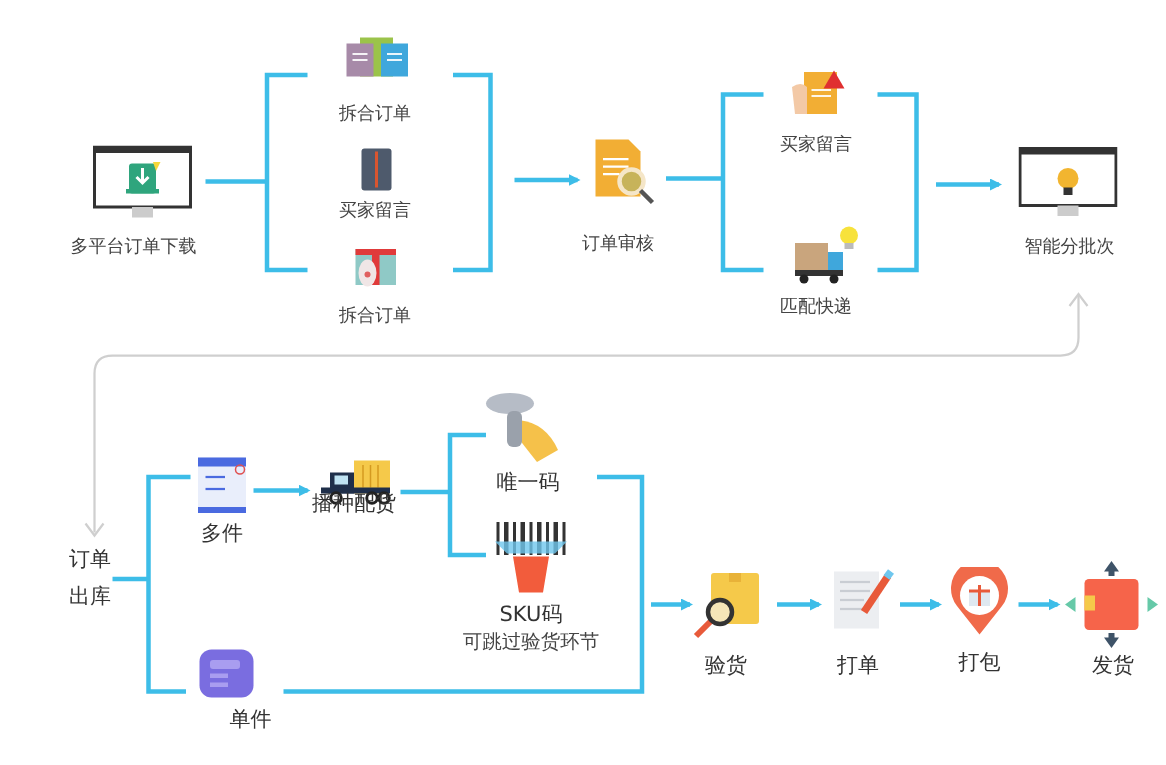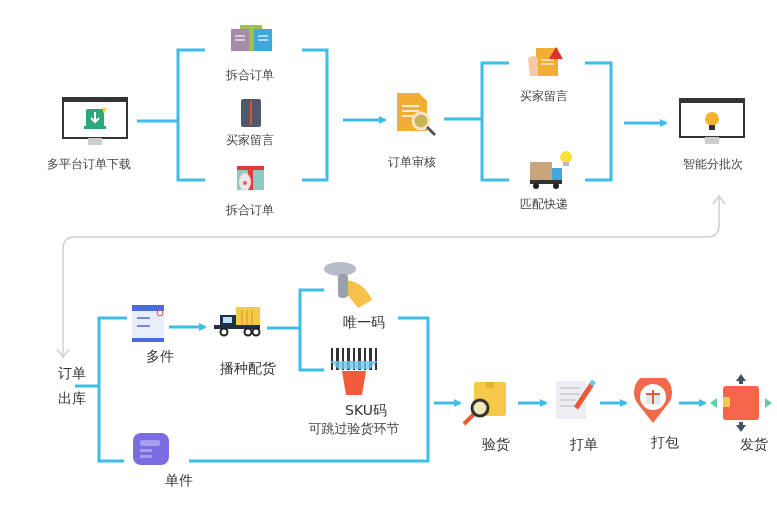--- a/index.html
+++ b/index.html
@@ -1,19 +1,19 @@
 <!DOCTYPE html>
 <html><head>
 <meta charset="utf-8">
 <style>
   html,body{margin:0;padding:0;background:#fff;}
   body{width:777px;height:510px;position:relative;overflow:hidden;font-family:"DejaVu Sans","Liberation Sans",sans-serif;}
   #lines{position:absolute;left:0;top:0;}
   .lbl{position:absolute;font-size:12px;color:#444;white-space:nowrap;text-align:right;transform:translateX(-50%);line-height:16px;}
-  .lbl.big{font-size:14px;color:#333;margin-left:12px;}
+  .lbl.big{font-size:14px;color:#333;}
   .icon{position:absolute;}
 </style>
 </head>
 <body>
 
 <svg id="lines" width="777" height="510">
   <defs>
     <marker id="ah" markerWidth="8" markerHeight="8" refX="6" refY="4" orient="auto" markerUnits="userSpaceOnUse">
       <path d="M0,0 L8,4 L0,8 z" fill="#3dbde8"></path>
     </marker>
@@ -158,21 +158,21 @@
       <line x1="35" y1="5" x2="35" y2="20"></line>
       <line x1="40" y1="5" x2="40" y2="20"></line>
     </g>
   <rect x="8" y="10" width="16" height="14" fill="#1f2f4a"></rect>
   <rect x="11" y="12" width="9" height="6" fill="#bfe3f2"></rect>
   <rect x="2" y="20" width="46" height="4" fill="#1f2f4a"></rect>
   <circle cx="12" cy="27" r="3.5" fill="#fff" stroke="#222" stroke-width="2"></circle>
   <circle cx="36" cy="27" r="3.5" fill="#fff" stroke="#222" stroke-width="2"></circle>
   <circle cx="44" cy="27" r="3.5" fill="#fff" stroke="#222" stroke-width="2"></circle>
 </svg>
-<div class="lbl big" style="left:236px;top:360px">播种配货</div>
+<div class="lbl big" style="left:236px;top:328px">播种配货</div>
 
 <svg class="icon" style="left:322px;top:260px" width="52" height="50">
   <ellipse cx="18" cy="9" rx="16" ry="7" fill="#b6bcc6"></ellipse>
   <path d="M24,20 q18,2 26,20 l-14,8 q-8,-10 -14,-18 z" fill="#f5c14a"></path>
   <rect x="16" y="14" width="10" height="24" rx="4" fill="#9aa1ab"></rect>
 </svg>
 <div class="lbl big" style="left:352px;top:314px">唯一码</div>
 
 <svg class="icon" style="left:328px;top:345px" width="52" height="52">
   <rect x="1" y="1" width="50" height="26" fill="#fff"></rect>

